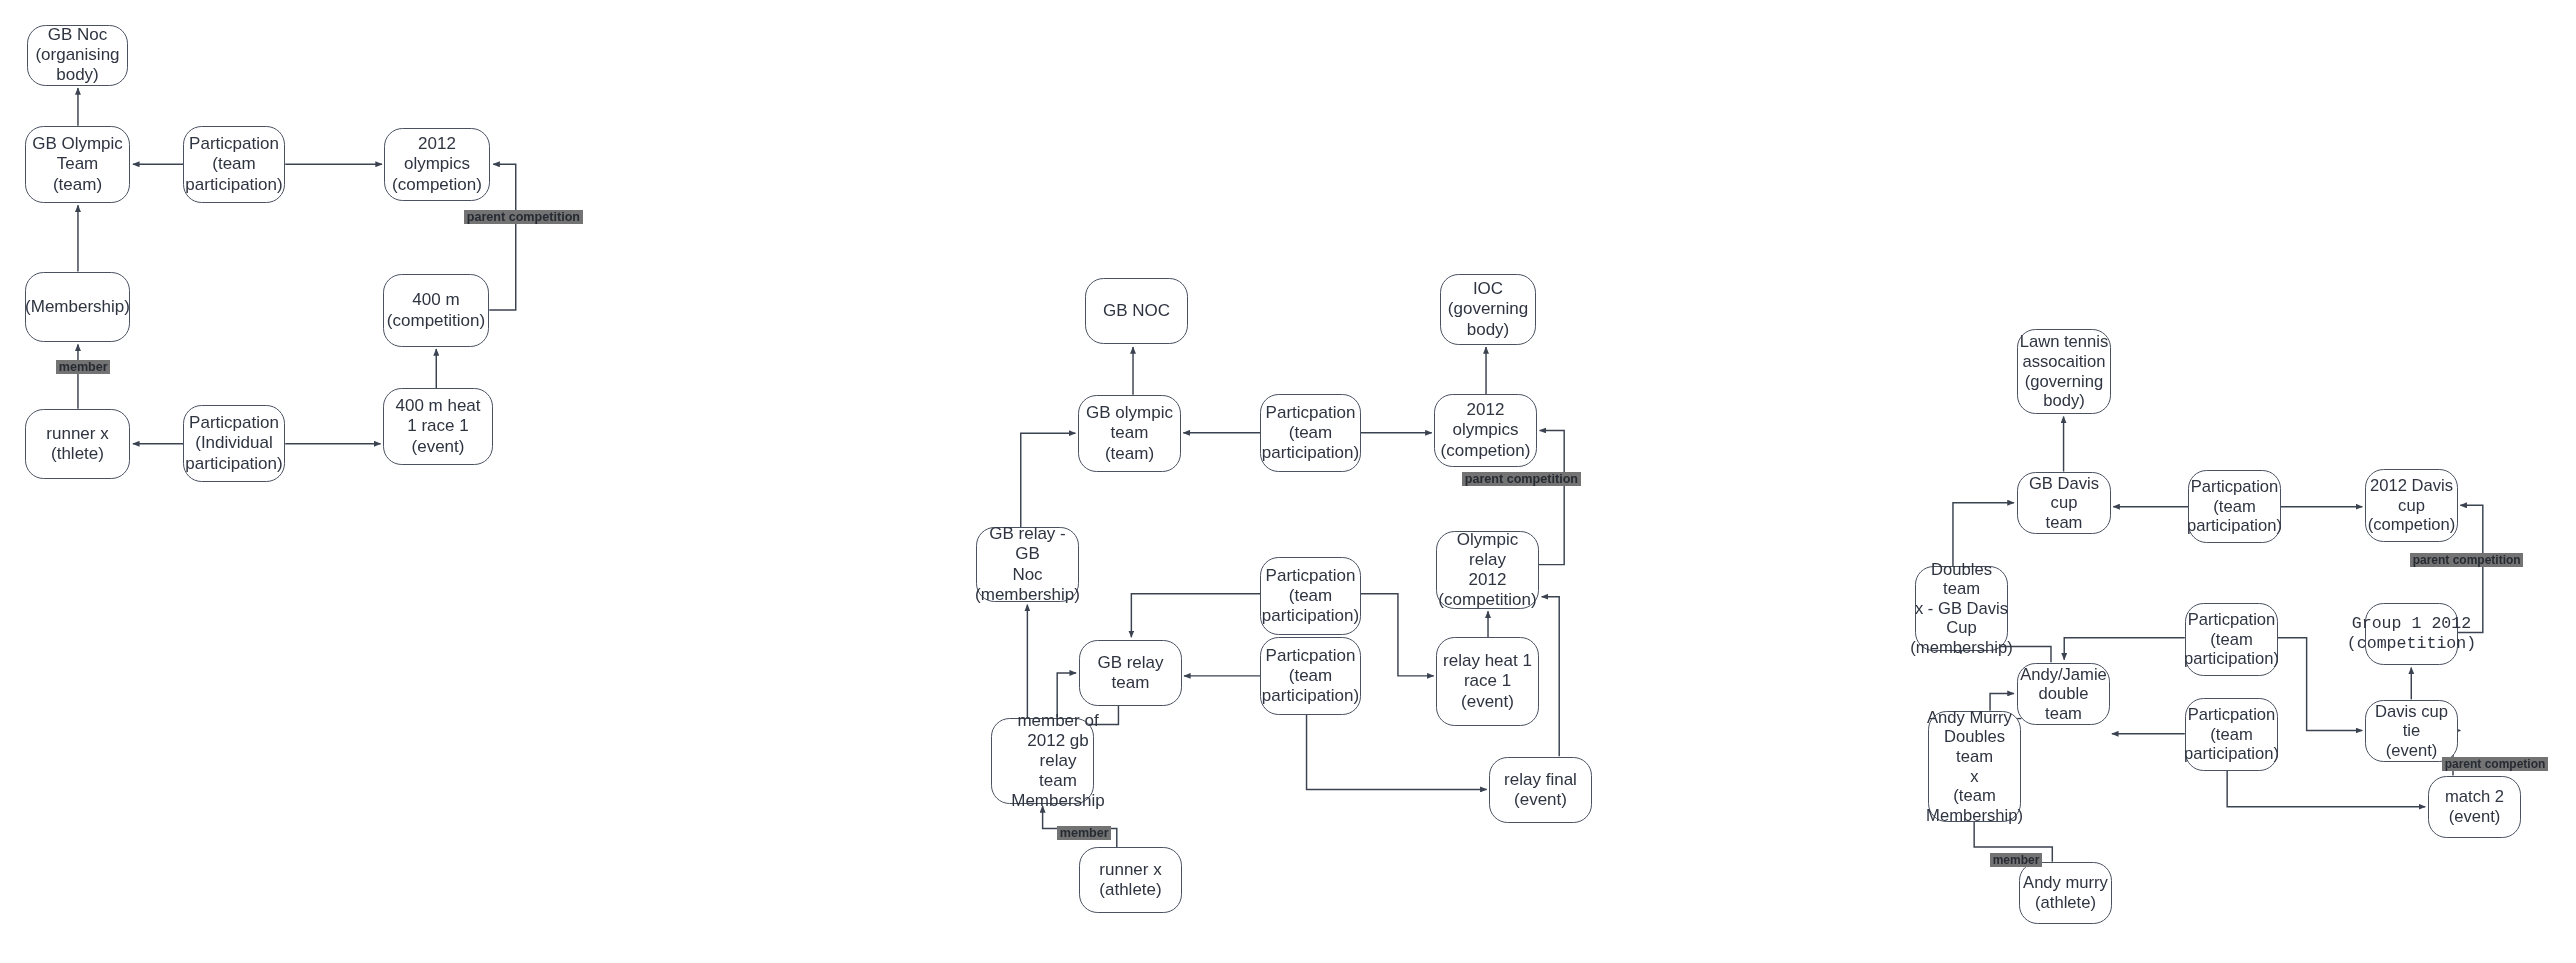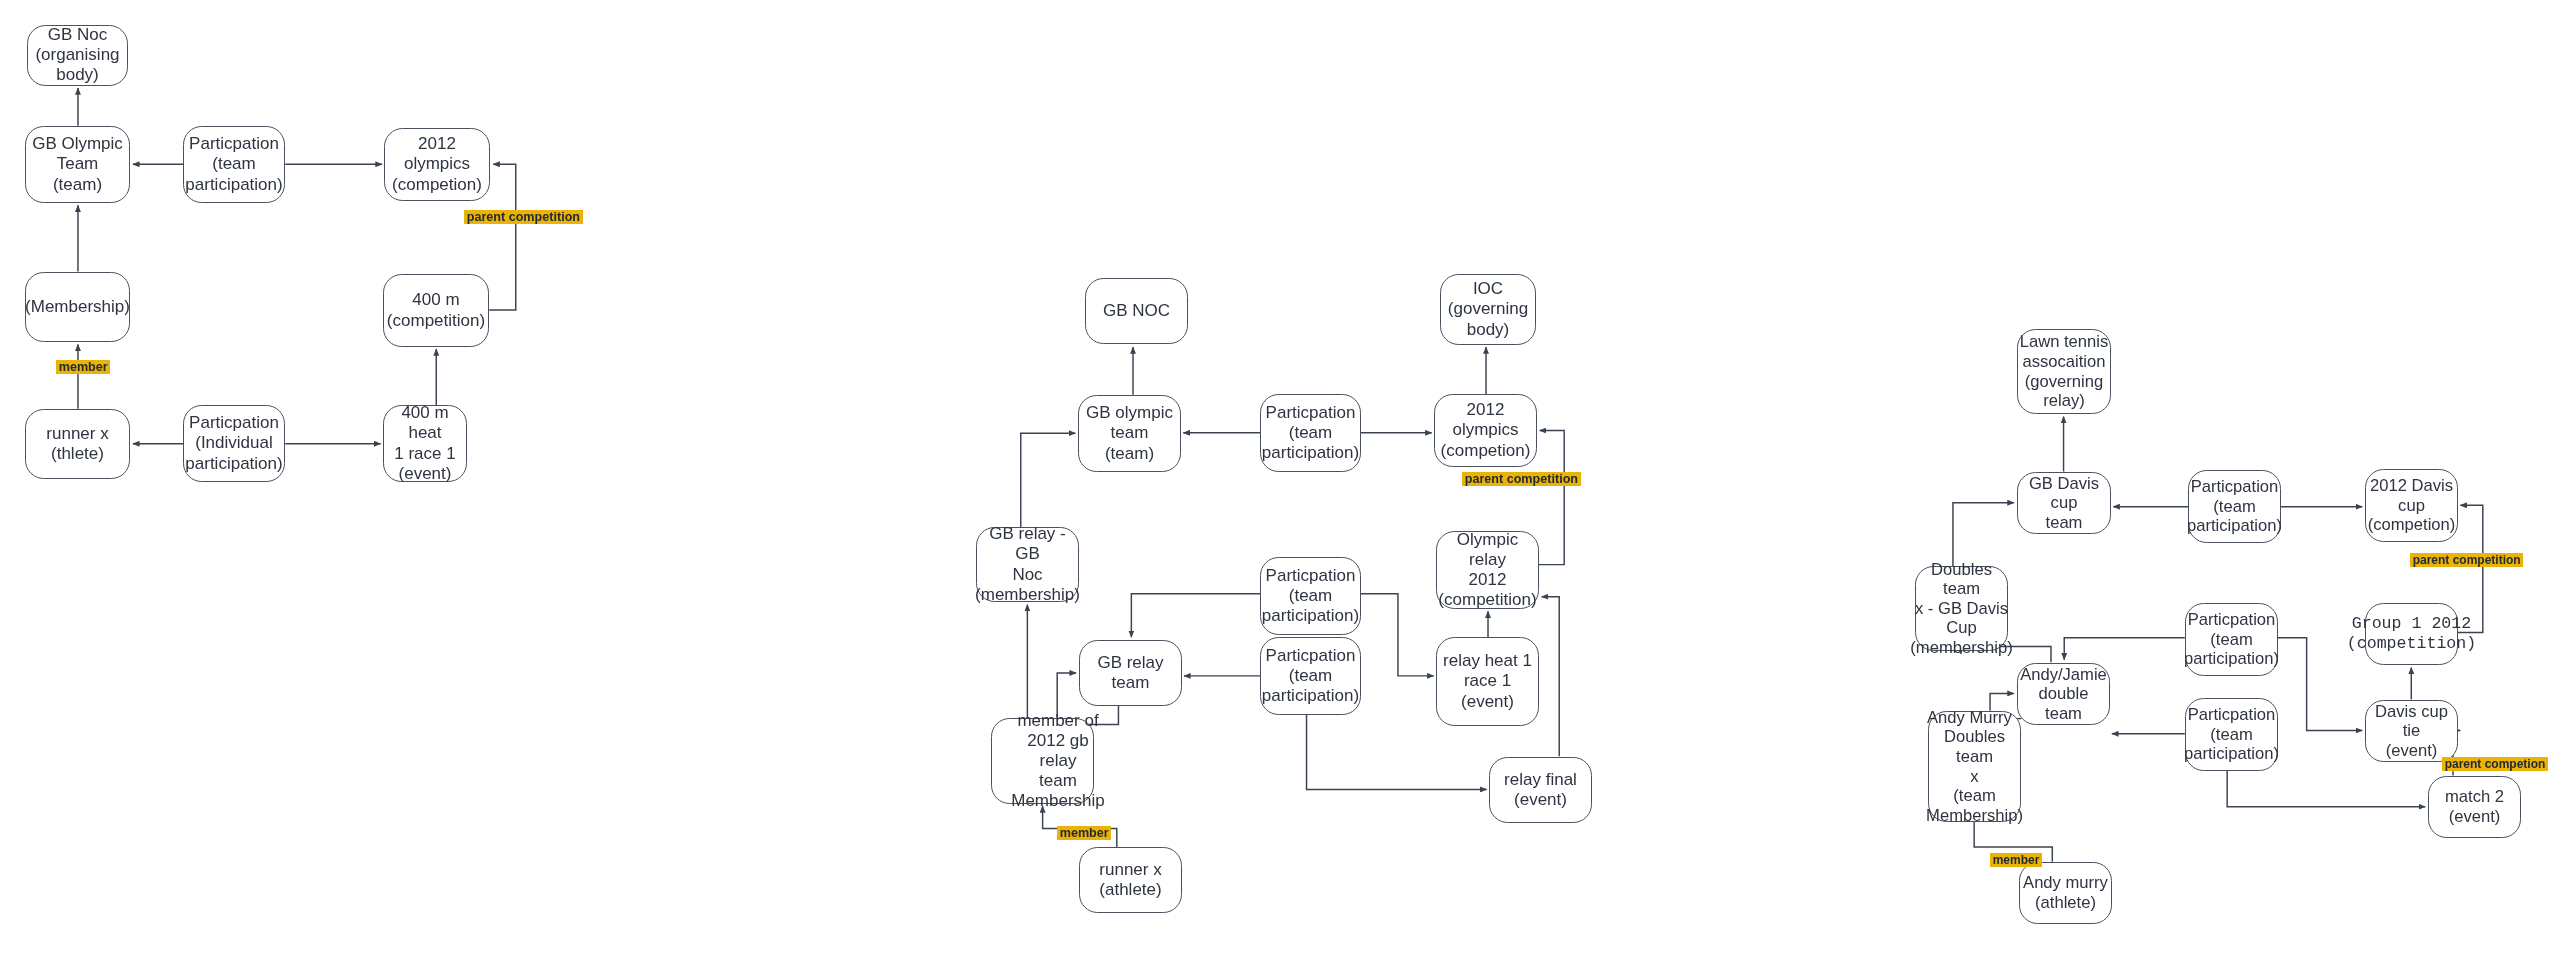--- a/index.html
+++ b/index.html
@@ -20,21 +20,21 @@
     font-family:"Liberation Sans",sans-serif;
     line-height:1.18;
     white-space:pre-line;
     z-index:2;
   }
   .edge-label{
     position:absolute;
     font-family:"Liberation Sans",sans-serif;
     font-weight:bold;
     color:#262b33;
-    background:#eab308;
+    background:#737373;
     padding:0 2.7px;
     white-space:nowrap;
     z-index:3;
   }
 </style>
 </head>
 <body>
 
 <div id="canvas">
   <svg id="wires" viewBox="0 0 3888 1454">
@@ -96,21 +96,21 @@
     <div class="node" style="left: 384px; top: 128px; width: 106px; height: 73px; font-size: 17px;"><span>2012 olympics
 (competion)</span></div>
     <div class="node" style="left: 25px; top: 272px; width: 105px; height: 70px; font-size: 17px;"><span>(Membership)</span></div>
     <div class="node" style="left: 383px; top: 274px; width: 106px; height: 73px; font-size: 17px;"><span>400 m
 (competition)</span></div>
     <div class="node" style="left: 25px; top: 409px; width: 105px; height: 70px; font-size: 17px;"><span>runner x
 (thlete)</span></div>
     <div class="node" style="left: 183px; top: 405px; width: 102px; height: 77px; font-size: 17px;"><span>Particpation
 (Individual
 participation)</span></div>
-    <div class="node" style="left: 383px; top: 405px; width: 84px; height: 77px; font-size: 17px;"><span>400 m heat
+    <div class="node" style="left: 383px; top: 388px; width: 110px; height: 77px; font-size: 17px;"><span>400 m heat
 1 race 1
 (event)</span></div>
     <div class="edge-label" style="left: 464px; top: 210px; font-size: 12.6px;">parent competition</div>
     <div class="edge-label" style="left: 56px; top: 360px; font-size: 12.6px;">member</div>
     <div class="node" style="left: 1085px; top: 278px; width: 103px; height: 66px; font-size: 17px;"><span>GB NOC</span></div>
     <div class="node" style="left: 1440px; top: 274px; width: 96px; height: 71px; font-size: 17px;"><span>IOC
 (governing
 body)</span></div>
     <div class="node" style="left: 1078px; top: 395px; width: 103px; height: 77px; font-size: 17px;"><span>GB olympic
 team
@@ -142,21 +142,21 @@
 Membership</span></div>
     <div class="node" style="left: 1489px; top: 757px; width: 103px; height: 66px; font-size: 17px;"><span>relay final
 (event)</span></div>
     <div class="node" style="left: 1079px; top: 847px; width: 103px; height: 66px; font-size: 17px;"><span>runner x
 (athlete)</span></div>
     <div class="edge-label" style="left: 1462px; top: 472px; font-size: 12.6px;">parent competition</div>
     <div class="edge-label" style="left: 1057px; top: 826px; font-size: 12.6px;">member</div>
     <div class="node" style="left: 2017px; top: 329px; width: 94px; height: 85px; font-size: 16.6px;"><span>Lawn tennis
 assocaition
 (governing
-relay)</span></div>
+body)</span></div>
     <div class="node" style="left: 2017px; top: 472px; width: 94px; height: 62px; font-size: 16.6px;"><span>GB Davis cup
 team</span></div>
     <div class="node" style="left: 2188px; top: 470px; width: 93px; height: 73px; font-size: 16.6px;"><span>Particpation
 (team
 participation)</span></div>
     <div class="node" style="left: 2365px; top: 469px; width: 93px; height: 73px; font-size: 16.6px;"><span>2012 Davis
 cup
 (competion)</span></div>
     <div class="node" style="left: 1915px; top: 566px; width: 93px; height: 85px; font-size: 16.6px;"><span>Doubles team
 x - GB Davis

